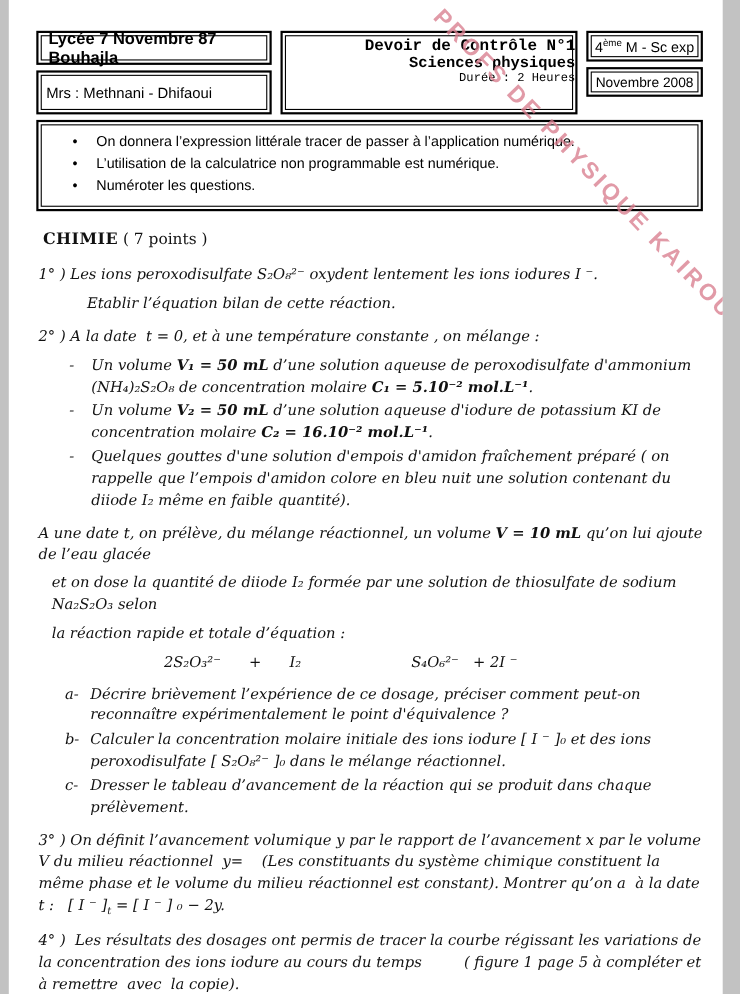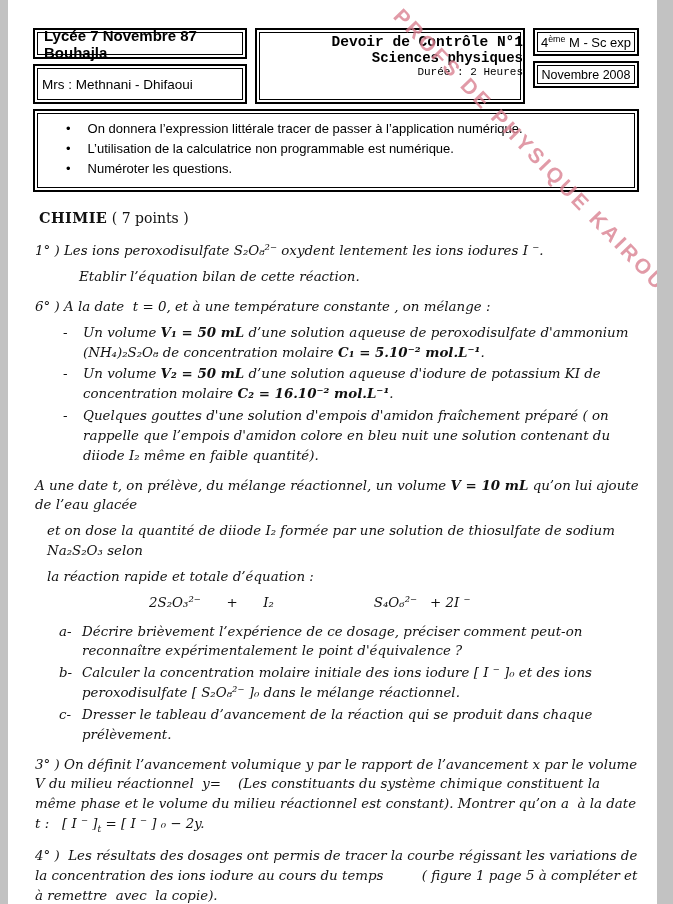--- a/index.html
+++ b/index.html
@@ -91,21 +91,21 @@
     <div class="instr-item">
       <span class="bullet">•</span>
       <span>Numéroter les questions.</span>
     </div>
   </div>
 
   <div class="doc-body">
       <div class="ln h"><span class="b">CHIMIE</span><span> ( 7 points )</span></div>
       <div class="ln p gap-top"><span>1° ) Les ions peroxodisulfate S₂O₈²⁻ oxydent lentement les ions iodures I ⁻.</span></div>
       <div class="ln p indent1"><span>Etablir l’équation bilan de cette réaction.</span></div>
-      <div class="ln p gap-top"><span>6° ) A la date  t = 0, et à une température constante , on mélange :</span></div>
+      <div class="ln p gap-top"><span>2° ) A la date  t = 0, et à une température constante , on mélange :</span></div>
       <div class="ln dash"><span class="marker">-</span><span class="ltext"><span>Un volume </span><span class="b">V₁ = 50 mL</span><span> d’une solution aqueuse de peroxodisulfate d'ammonium (NH₄)₂S₂O₈ de concentration molaire </span><span class="b">C₁ = 5.10⁻² mol.L⁻¹</span><span>.</span></span></div>
       <div class="ln dash"><span class="marker">-</span><span class="ltext"><span>Un volume </span><span class="b">V₂ = 50 mL</span><span> d’une solution aqueuse d'iodure de potassium KI de concentration molaire </span><span class="b">C₂ = 16.10⁻² mol.L⁻¹</span><span>.</span></span></div>
       <div class="ln dash"><span class="marker">-</span><span class="ltext"><span>Quelques gouttes d'une solution d'empois d'amidon fraîchement préparé ( on rappelle que l’empois d'amidon colore en bleu nuit une solution contenant du diiode I₂ même en faible quantité).</span></span></div>
       <div class="ln p gap-top"><span>A une date t, on prélève, du mélange réactionnel, un volume </span><span class="b">V = 10 mL</span><span> qu’on lui ajoute de l’eau glacée</span></div>
       <div class="ln p indent-sm"><span>et on dose la quantité de diiode I₂ formée par une solution de thiosulfate de sodium Na₂S₂O₃ selon</span></div>
       <div class="ln p indent-sm"><span>la réaction rapide et totale d’équation :</span></div>
       <div class="ln eq"><span class="eq-left"><span>2S₂O₃²⁻      +      I₂</span></span><span class="eq-right"><span>S₄O₆²⁻   + 2I ⁻</span></span></div>
       <div class="ln letter"><span class="marker">a-</span><span class="ltext"><span>Décrire brièvement l’expérience de ce dosage, préciser comment peut-on reconnaître expérimentalement le point d'équivalence ?</span></span></div>
       <div class="ln letter"><span class="marker">b-</span><span class="ltext"><span>Calculer la concentration molaire initiale des ions iodure [ I ⁻ ]₀ et des ions  peroxodisulfate [ S₂O₈²⁻ ]₀ dans le mélange réactionnel.</span></span></div>
       <div class="ln letter"><span class="marker">c-</span><span class="ltext"><span>Dresser le tableau d’avancement de la réaction qui se produit dans chaque prélèvement.</span></span></div>

